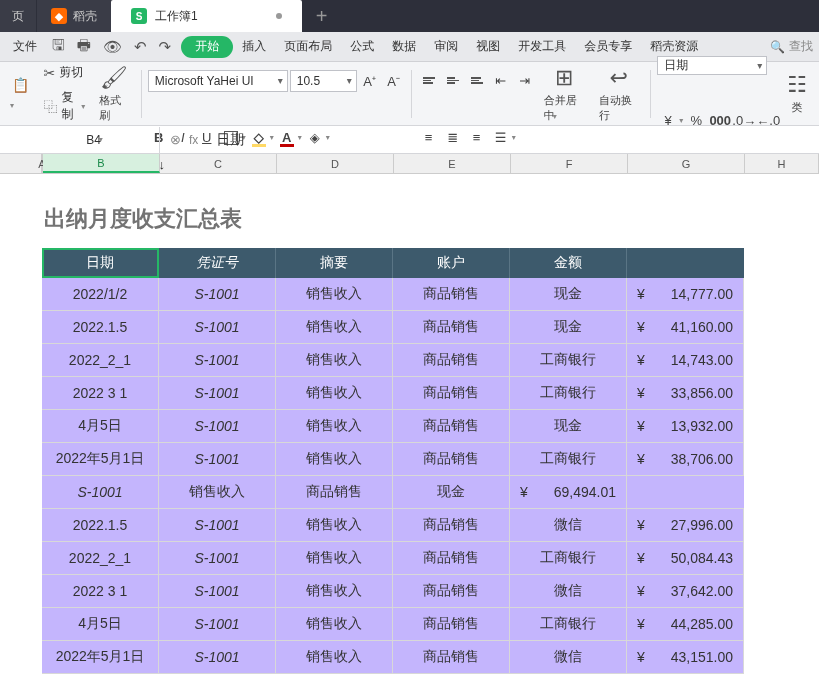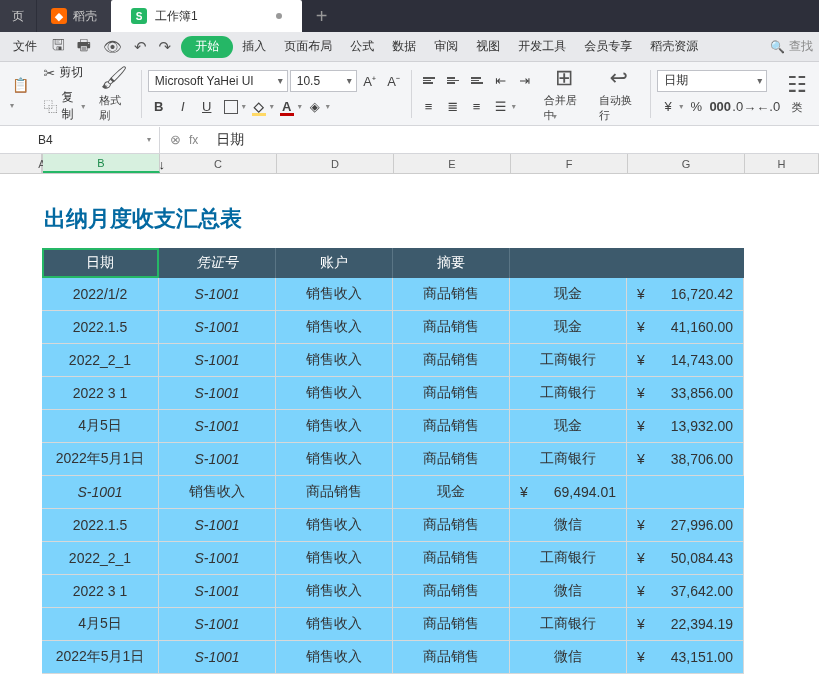--- a/index.html
+++ b/index.html
@@ -26,52 +26,52 @@
 
 .ribbon { background: #f4f5f7; height: 64px; display: flex; align-items: center; padding: 0 6px; border-bottom: 1px solid #d5d6da; gap: 2px; }
 .rgroup { display: flex; flex-direction: column; gap: 4px; height: 54px; justify-content: center; }
 .rbtn { display: flex; align-items: center; gap: 4px; padding: 2px 6px; font-size: 12px; color: #333; cursor: default; }
 .ricon { font-size: 14px; color: #555; }
 .rsep { width: 1px; background: #d5d6da; height: 48px; margin: 0 4px; }
 .rvert { display: flex; flex-direction: column; align-items: center; gap: 2px; padding: 2px 6px; font-size: 11px; color: #444; }
 .rvert .big { font-size: 22px; color: #555; }
 .font-combo { height: 22px; border: 1px solid #c0c2c8; background: #fff; padding: 0 16px 0 6px; font-size: 12px; display: flex; align-items: center; position: relative; }
 .font-combo::after { content: "▾"; position: absolute; right: 4px; color: #666; font-size: 10px; }
-.brow { display: flex; gap: 2px; align-items: center; }
+.brow { display: flex; gap: 2px; align-items: center; margin-top: 31px; }
 .sbtn { width: 22px; height: 22px; display: flex; align-items: center; justify-content: center; font-size: 13px; color: #444; cursor: default; }
 .sbtn.bold { font-weight: bold; }
 .sbtn.italic { font-style: italic; }
 .sbtn.under { text-decoration: underline; }
 .box-icon { width: 14px; height: 14px; border: 1.5px solid #555; }
 .color-a { position: relative; font-weight: bold; }
 .color-a .bar { position: absolute; bottom: 2px; left: 4px; right: 4px; height: 3px; }
 .dd { font-size: 8px; color: #888; margin-left: -2px; }
 .align-ic { display: inline-flex; flex-direction: column; gap: 1px; }
 .aline { height: 1.5px; background: #555; }
 
 
 .fbar { height: 28px; display: flex; align-items: center; border-bottom: 1px solid #d5d6da; background: #fff; }
-.name-box { width: 130px; height: 26px; border-right: 1px solid #d5d6da; padding: 0 8px; display: flex; align-items: center; font-size: 12px; justify-content: space-between; }
+.name-box { width: 130px; height: 26px; border-right: 1px solid #d5d6da; padding: 0 8px; display: flex; align-items: center; font-size: 12px; justify-content: center; }
 .fx-icons { display: flex; align-items: center; gap: 8px; padding: 0 10px; color: #888; }
 .fx-input { flex: 1; padding: 0 8px; font-size: 14px; }
 
 
 .colhdrs { height: 20px; display: flex; background: #efefef; border-bottom: 1px solid #ccc; }
 .rowhdr-corner { width: 42px; border-right: 1px solid #ccc; }
 .ch { border-right: 1px solid #ccc; display: flex; align-items: center; justify-content: center; color: #555; font-size: 11px; position: relative; }
 .ch.sel { background: #d7f0df; color: #1a8a4a; border-bottom: 2px solid #25b766; }
 .col-ins { position: absolute; right: -6px; top: 3px; font-size: 13px; color: #222; }
 
 
 .sheet { position: relative; }
-.title-cell { position: absolute; left: 44px; top: 30px; font-size: 22px; font-weight: bold; color: #0369a1; }
+.title-cell { position: absolute; left: 44px; top: 30px; font-size: 22px; font-weight: bold; color: #737373; }
 .grid { position: absolute; left: 42px; top: 74px; }
 .ghdr { display: flex; background: #3d5a6c; color: #fff; height: 30px; }
 .gcell-h { border-right: 1px solid #5a7585; display: flex; align-items: center; justify-content: center; font-size: 14px; font-weight: 500; }
-.grow { display: flex; height: 33px; background: #7dd3fc; border-bottom: 1px solid #d8d8d8; }
+.grow { display: flex; height: 33px; background: #c4b5fd; border-bottom: 1px solid #d8d8d8; }
 .gc { border-right: 1px solid #d8d8d8; display: flex; align-items: center; justify-content: center; font-size: 14px; color: #333; }
 .gc.amt { justify-content: flex-start; padding: 0 10px; gap: 0; }
 .gc.amt .y { }
 .gc.amt .v { flex: 1; text-align: right; }
 .sel-outline { position: absolute; border: 2px solid #25b766; pointer-events: none; }
 
 .w-b { width: 117px; } .w-c { width: 117px; font-style: italic; } .w-d { width: 117px; } .w-e { width: 117px; } .w-f { width: 117px; } .w-g { width: 117px; }
 </style>
 </head>
 <body>
@@ -258,33 +258,34 @@
   <div class="ch" style="width:74px">H</div>
 </div>
 
 <div class="sheet">
   <div class="title-cell">出纳月度收支汇总表</div>
 
   <div class="grid">
     <div class="ghdr">
       <div class="gcell-h w-b">日期</div>
       <div class="gcell-h w-c">凭证号</div>
+      <div class="gcell-h w-e">摘要</div>
       <div class="gcell-h w-f">账户</div>
-      <div class="gcell-h w-e">摘要</div>
+      <div class="gcell-h w-g">金额</div>
     </div>
     <div id="rows-container">
         <div class="grow">
           <div class="gc w-b">2022/1/2</div>
           <div class="gc w-c">S-1001</div>
           <div class="gc w-d">销售收入</div>
           <div class="gc w-e">商品销售</div>
           <div class="gc w-f">现金</div>
           <div class="gc w-g amt">
             <span class="y">¥</span>
-            <span class="v">16,720.42</span>
+            <span class="v">14,777.00</span>
           </div>
         </div>
         <div class="grow">
           <div class="gc w-b">2022.1.5</div>
           <div class="gc w-c">S-1001</div>
           <div class="gc w-d">销售收入</div>
           <div class="gc w-e">商品销售</div>
           <div class="gc w-f">现金</div>
           <div class="gc w-g amt">
             <span class="y">¥</span>
@@ -379,21 +380,21 @@
           </div>
         </div>
         <div class="grow">
           <div class="gc w-b">4月5日</div>
           <div class="gc w-c">S-1001</div>
           <div class="gc w-d">销售收入</div>
           <div class="gc w-e">商品销售</div>
           <div class="gc w-f">工商银行</div>
           <div class="gc w-g amt">
             <span class="y">¥</span>
-            <span class="v">22,394.19</span>
+            <span class="v">44,285.00</span>
           </div>
         </div>
         <div class="grow">
           <div class="gc w-b">2022年5月1日</div>
           <div class="gc w-c">S-1001</div>
           <div class="gc w-d">销售收入</div>
           <div class="gc w-e">商品销售</div>
           <div class="gc w-f">微信</div>
           <div class="gc w-g amt">
             <span class="y">¥</span>

